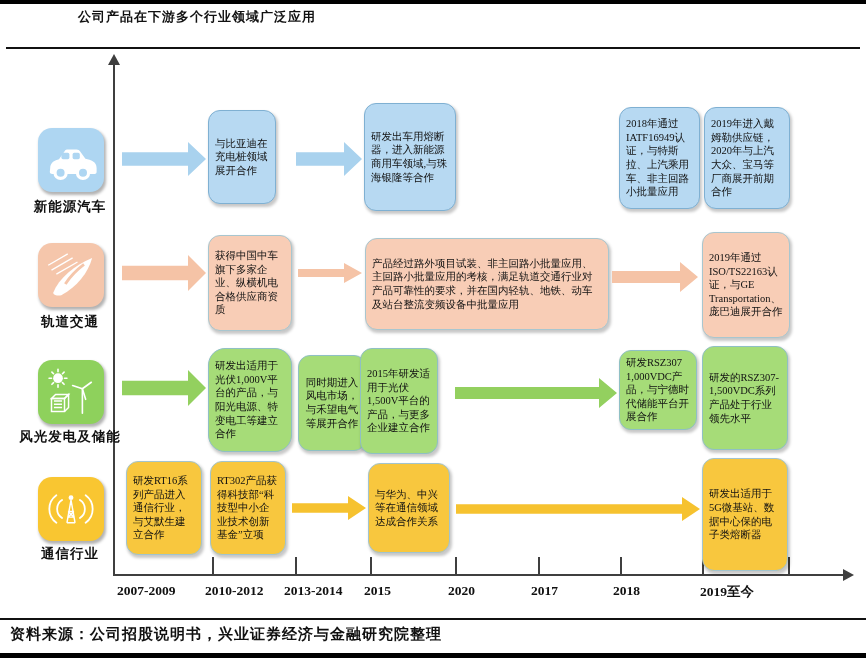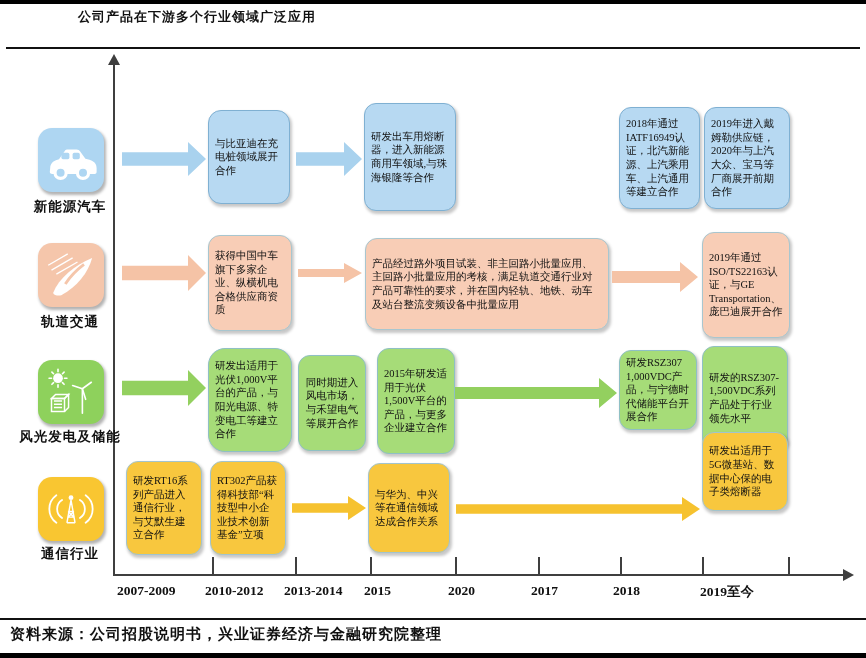--- a/index.html
+++ b/index.html
@@ -86,29 +86,29 @@
       <path d="M6 40 c0-7 6-10 11-11 l7-10 c1-1.5 2.5-2 4-2 h11 c2 0 3.5 1 4.5 2.5 l6.5 9 c7 1 14 4 14 11.5 v5 c0 1.5-1 2.5-2.5 2.5 h-53 c-1.5 0-3-1-3-2.5 z" fill="#ffffff"></path>
       <rect x="20" y="21" width="10" height="8" rx="2" fill="#aed6f2"></rect>
       <rect x="34" y="21" width="9" height="8" rx="2" fill="#aed6f2"></rect>
       <circle cx="19" cy="46" r="7" fill="#aed6f2" stroke="#ffffff" stroke-width="4"></circle>
       <circle cx="47" cy="46" r="7" fill="#aed6f2" stroke="#ffffff" stroke-width="4"></circle>
     </svg>
   </div>
   <div class="rowlabel" style="left:16px;top:198px;width:108px;">新能源汽车</div>
 
   <div class="arrow a1" style="left:122px;top:142px;width:84px;height:34px;"></div>
-  <div class="box r1" style="left:208px;top:110px;width:82px;height:94px;border-radius:13px;">
+  <div class="box r1" style="left:208px;top:110px;width:68px;height:94px;">
     <span>与比亚迪在充电桩领域展开合作</span>
     </div>
   <div class="arrow a1" style="left:296px;top:142px;width:66px;height:34px;"></div>
   <div class="box r1" style="left:364px;top:103px;width:92px;height:108px;">
     <span>研发出车用熔断器，进入新能源商用车领域,与珠海银隆等合作</span>
     </div>
   <div class="box r1" style="left:619px;top:107px;width:81px;height:102px;">
-    <span>2018年通过IATF16949认证，北汽新能源、上汽乘用车、上汽通用等建立合作</span>
+    <span>2018年通过IATF16949认证，与特斯拉、上汽乘用车、非主回路小批量应用</span>
     </div>
   <div class="box r1" style="left:704px;top:107px;width:86px;height:102px;">
     <span>2019年进入戴姆勒供应链，2020年与上汽大众、宝马等厂商展开前期合作</span>
     </div>
 
   <div class="tile" style="top:243px;background:#f5c6ab;">
     <svg width="52" height="50" viewBox="0 0 64 60">
       <g stroke="#ffffff" stroke-width="1.6" fill="none">
         <path d="M4 18 L28 4 M8 24 L34 9 M14 29 L40 14"></path>
       </g>
@@ -151,21 +151,21 @@
   </div>
   <div class="rowlabel" style="left:8px;top:428px;width:124px;">风光发电及储能</div>
 
   <div class="arrow a3" style="left:122px;top:370px;width:84px;height:36px;"></div>
   <div class="box r3" style="left:208px;top:348px;width:84px;height:104px;border-radius:17px;">
     <span>研发出适用于光伏1,000V平台的产品，与阳光电源、特变电工等建立合作</span>
     </div>
   <div class="box r3" style="left:298px;top:355px;width:68px;height:96px;text-align:center;">
     <span>同时期进入风电市场，与禾望电气等展开合作</span>
     </div>
-  <div class="box r3" style="left:377px;top:348px;width:78px;height:106px;">
+  <div class="box r3" style="left:360px;top:348px;width:78px;height:106px;">
     <span>2015年研发适用于光伏1,500V平台的产品，与更多企业建立合作</span>
     </div>
   <div class="arrow a3" style="left:455px;top:378px;width:162px;height:30px;"></div>
   <div class="box r3" style="left:619px;top:350px;width:78px;height:80px;">
     <span>研发RSZ307 1,000VDC产品，与宁德时代储能平台开展合作</span>
     </div>
   <div class="box r3" style="left:702px;top:346px;width:86px;height:104px;">
     <span>研发的RSZ307-1,500VDC系列产品处于行业领先水平</span>
     </div>
 
@@ -190,21 +190,21 @@
     <span>研发RT16系列产品进入通信行业，与艾默生建立合作</span>
     </div>
   <div class="box r4" style="left:210px;top:461px;width:76px;height:94px;">
     <span>RT302产品获得科技部“科技型中小企业技术创新基金”立项</span>
     </div>
   <div class="arrow a4" style="left:292px;top:496px;width:74px;height:24px;"></div>
   <div class="box r4" style="left:368px;top:463px;width:82px;height:90px;">
     <span>与华为、中兴等在通信领域达成合作关系</span>
     </div>
   <div class="arrow a4" style="left:456px;top:497px;width:244px;height:24px;"></div>
-  <div class="box r4" style="left:702px;top:432px;width:86px;height:79px;">
+  <div class="box r4" style="left:702px;top:458px;width:86px;height:113px;">
     <span>研发出适用于5G微基站、数据中心保的电子类熔断器</span>
     </div>
 
   <div id="footer-rule"></div>
   <div id="footer">资料来源：公司招股说明书，兴业证券经济与金融研究院整理</div>
   <div id="bottom-bar" class="bar"></div>
 
 </div>
 
 </body></html>

